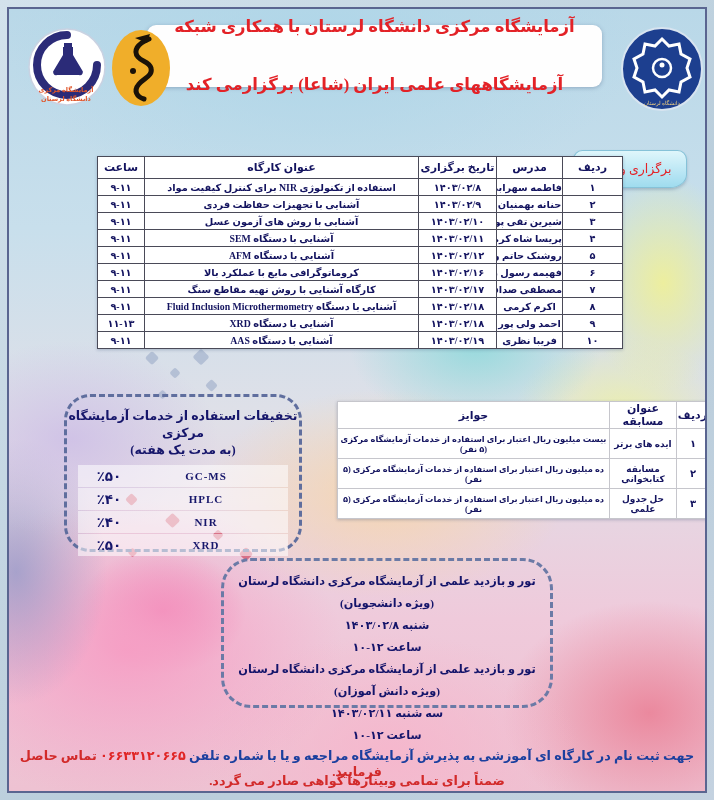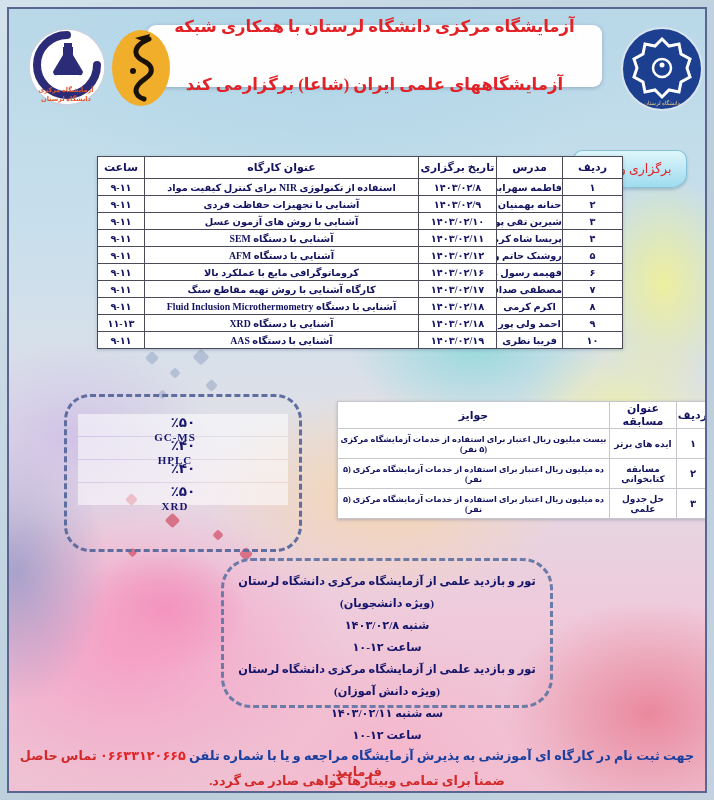--- a/index.html
+++ b/index.html
@@ -87,21 +87,21 @@
   .cell-comp-title{font-size:9px;}
   .cell-comp-prize{font-size:8.3px;}
 
   
   .discount-box{
     position:absolute;left:55px;top:385px;width:238px;height:158px;box-sizing:border-box;
     border:3px dashed #5f6e9e;border-radius:26px;padding-top:11px;
   }
   .discount-title{color:#16166b;font-weight:bold;font-size:12.5px;line-height:17px;text-align:center;}
   .disc-rows{margin-top:6px;}
-  .disc-row{display:flex;direction:ltr;align-items:center;height:22px;margin:1px 11px;background:rgba(255,255,255,.55);flex-direction:column;}
+  .disc-row{display:flex;direction:ltr;align-items:center;height:22px;margin:1px 11px;background:rgba(255,255,255,.55);}
   .disc-pct{width:62px;text-align:center;font-size:13.5px;color:#16166b;font-weight:bold;}
   .disc-name{flex:1;text-align:center;font-size:11px;letter-spacing:1px;color:#16166b;font-weight:bold;margin-left:-16px;}
 
   
   .tour-box{
     position:absolute;left:212px;top:549px;width:332px;height:150px;box-sizing:border-box;
     border:3px dashed #6b7aa6;border-radius:30px;padding-top:9px;
     text-align:center;color:#14146a;font-weight:bold;font-size:11.3px;
   }
   .tour-line{line-height:22px;}
@@ -289,31 +289,36 @@
         </tr>
         <tr>
           <td class="cell-comp-no">۳</td>
           <td class="cell-comp-title">حل جدول علمی</td>
           <td class="cell-comp-prize">ده میلیون ریال اعتبار برای استفاده از خدمات آزمایشگاه مرکزی (۵ نفر)</td>
         </tr>
       </tbody>
     </table>
 
     <div class="discount-box">
+      <div class="discount-title">
+        <div>تخفیفات استفاده از خدمات آزمایشگاه مرکزی</div>
+        <div>(به مدت یک هفته)</div>
+      </div>
       <div class="disc-rows">
         <div class="disc-row">
           <div class="disc-pct">٪۵۰</div>
           <div class="disc-name">GC-MS</div>
         </div>
         <div class="disc-row">
           <div class="disc-pct">٪۴۰</div>
           <div class="disc-name">HPLC</div>
         </div>
         <div class="disc-row">
           <div class="disc-pct">٪۴۰</div>
+          <div class="disc-name">NIR</div>
         </div>
         <div class="disc-row">
           <div class="disc-pct">٪۵۰</div>
           <div class="disc-name">XRD</div>
         </div>
       </div>
     </div>
 
     <div class="tour-box">
       <div class="tour-line">تور و بازدید علمی از آزمایشگاه مرکزی دانشگاه لرستان (ویژه دانشجویان)</div>

